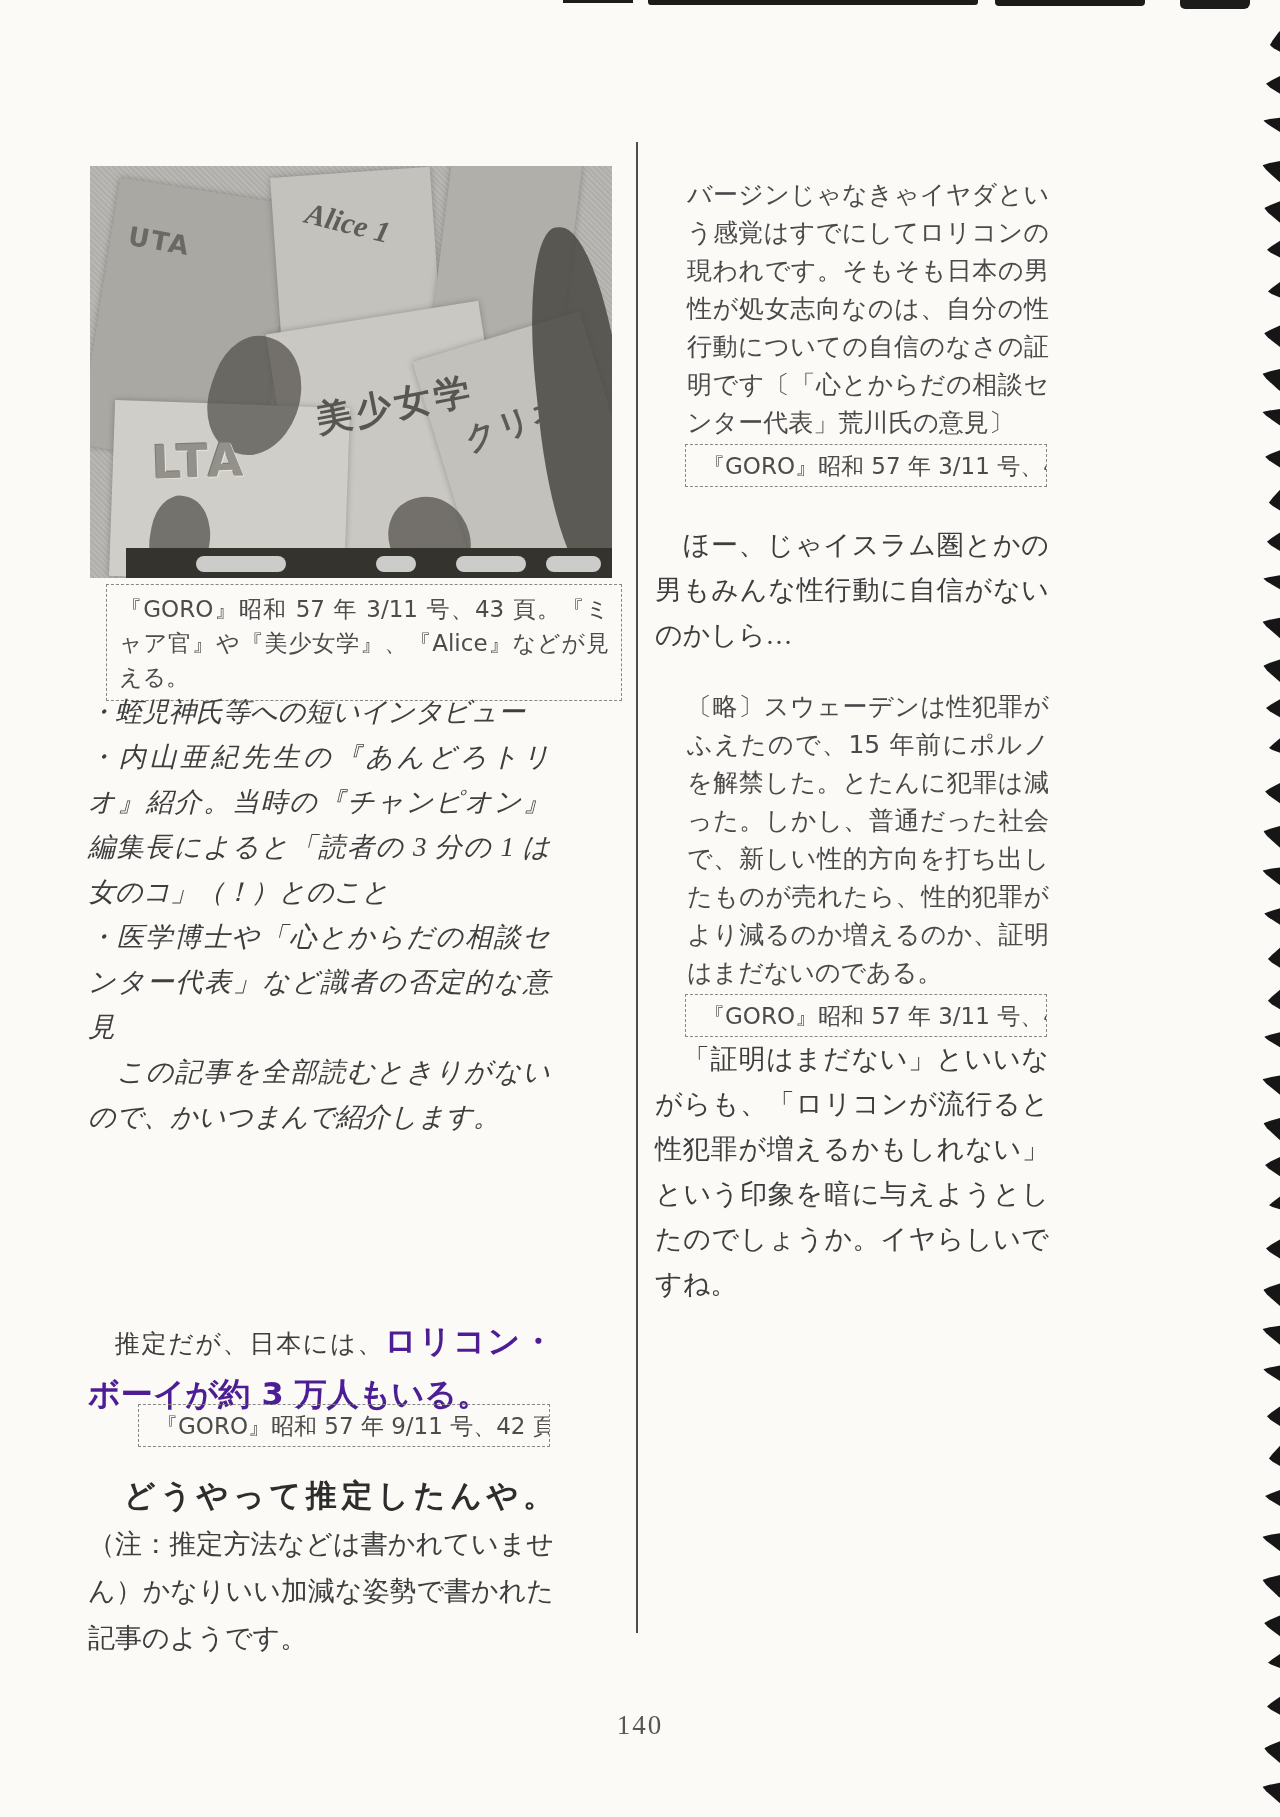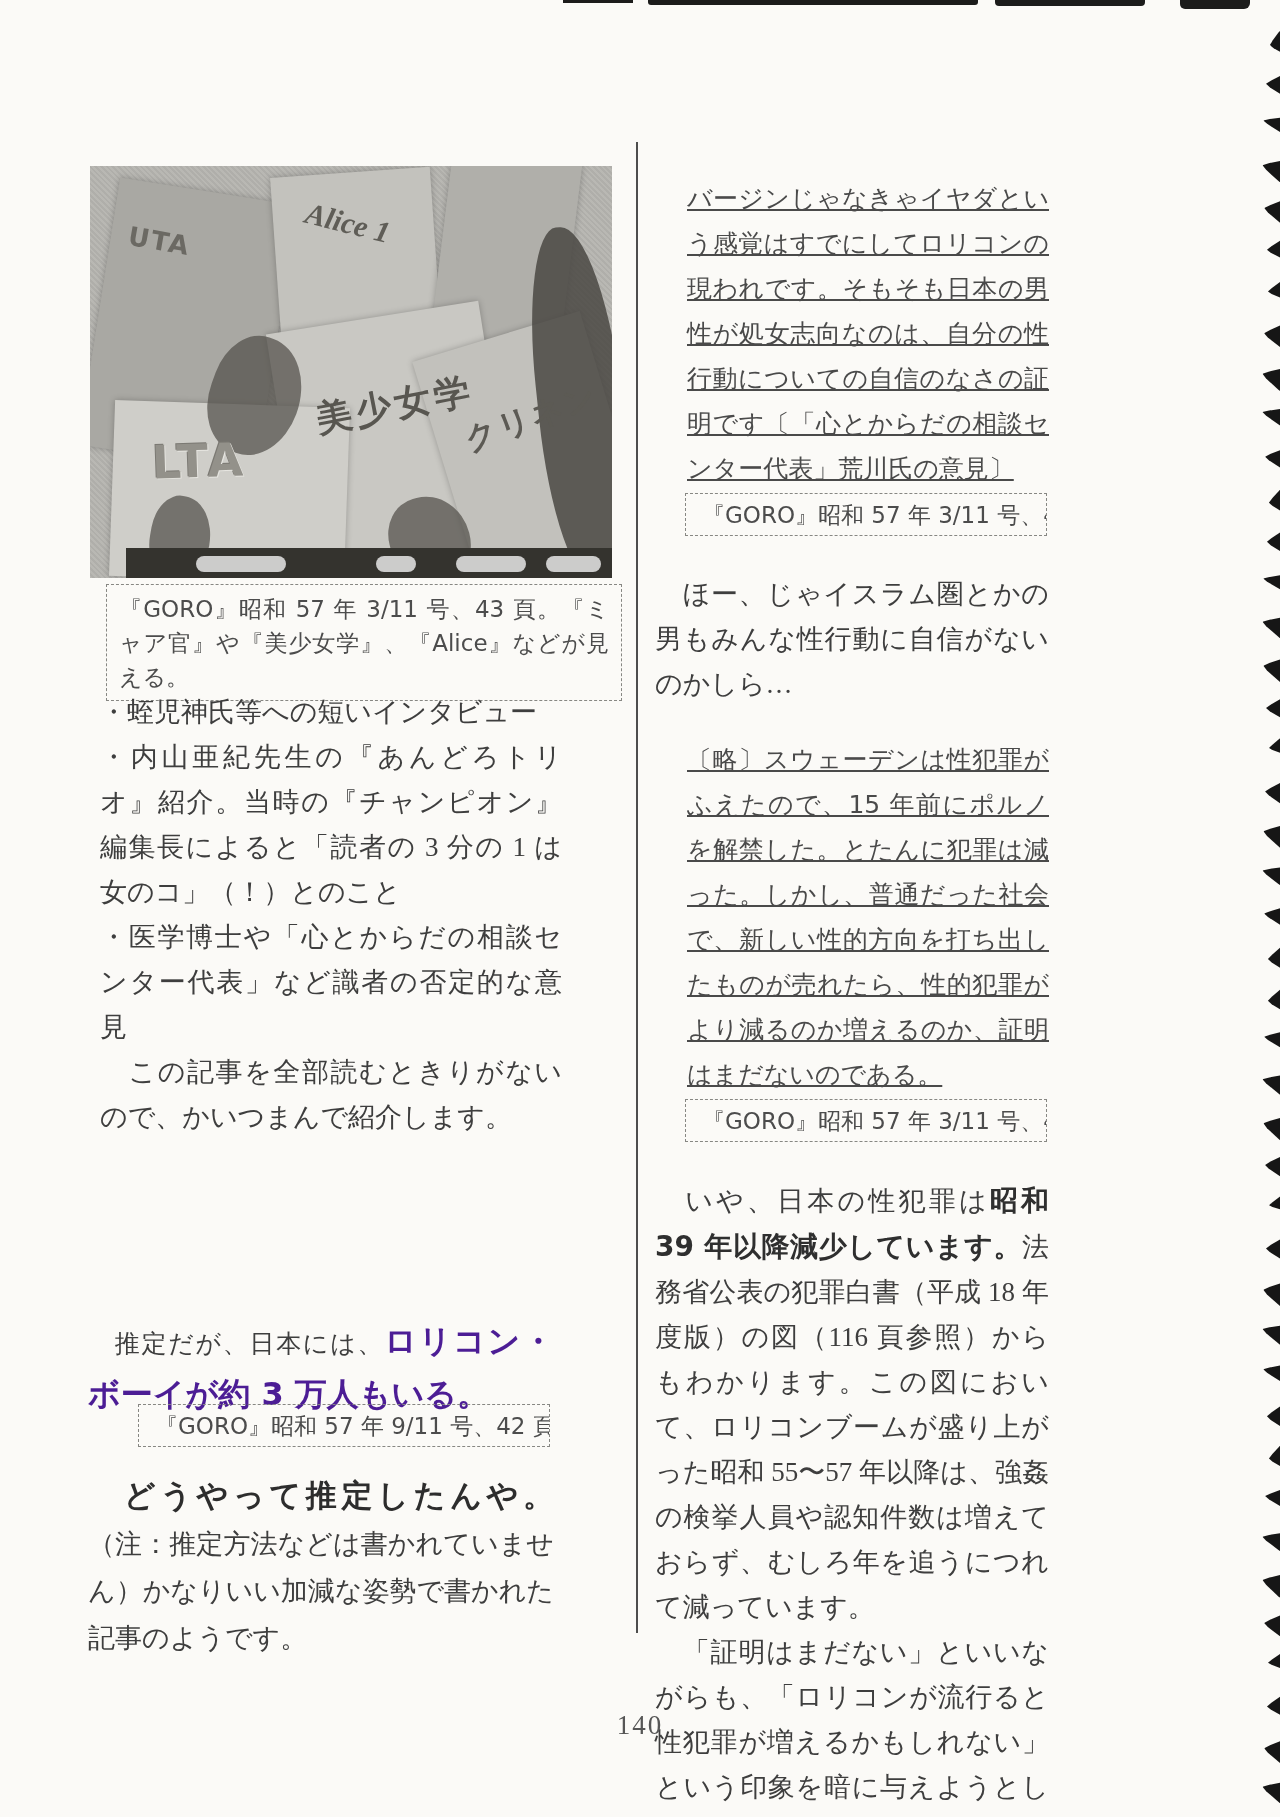--- a/index.html
+++ b/index.html
@@ -41,36 +41,35 @@
   .photo-caption{
     position:absolute;left:106px;top:584px;width:490px;padding:7px 12px 6px 12px;
     font-family:"DejaVu Sans",sans-serif;font-size:23px;line-height:34px;color:#4c4c4c;
     text-align:justify;
   }
   .cite{
     font-family:"DejaVu Sans",sans-serif;font-size:23px;line-height:30px;color:#4c4c4c;
     padding:6px 12px 5px 16px;white-space:nowrap;overflow:hidden;
   }
   
-  .left-text{position:absolute;left:100px;top:690px;width:462px;}
+  .left-text{position:absolute;left:88px;top:690px;width:462px;font-style:italic;}
   .left-text p{margin:0;font-size:27px;line-height:45px;text-align:justify;}
   .g-bold{font-family:"DejaVu Sans",sans-serif;font-weight:700;color:#2f2f2f;}
   .stmt{position:absolute;left:88px;top:1316px;width:466px;font-size:25px;line-height:50px;text-align:justify;margin:0;}
   .stmt .big{font-family:"DejaVu Sans",sans-serif;font-weight:700;font-size:32px;color:#4c1d95;}
   .cite-left{position:absolute;left:138px;top:1404px;width:382px;}
   .comment-left{position:absolute;left:88px;top:1472px;width:466px;font-size:27px;line-height:47px;text-align:justify;margin:0;}
   .comment-left .big{font-family:"DejaVu Sans",sans-serif;font-weight:700;font-size:31px;color:#2d2d2d;}
   
   .divider{position:absolute;left:636px;top:142px;width:2px;height:1491px;background:#4d4d4d;}
   .right-col{position:absolute;left:655px;top:176px;width:394px;}
   .quote{
     margin:0 0 0 32px;width:362px;
-    font-family:"DejaVu Sans",sans-serif;font-size:25px;line-height:45px;color:#4a4a4a;
+    font-family:"DejaVu Sans",sans-serif;font-size:25px;line-height:38px;color:#4a4a4a;
     text-align:justify;
-    text-decoration:underline;
   }
   .cite-right{margin-left:30px;width:332px;margin-top:2px;}
   .comment{margin:0;font-size:27px;line-height:45px;text-align:justify;color:#3e3e3e;}
   .m-t36{margin-top:36px;}
   .m-t30{margin-top:30px;}
   .comment .g-bold{font-size:28px;}
   
   .page-number{position:absolute;left:0;top:1710px;width:1280px;text-align:center;
     font-size:27px;color:#565656;letter-spacing:2px;}
   
@@ -137,21 +136,20 @@
 <div class="right-col">
   <p class="quote"><span>バージンじゃなきゃイヤダという感覚はすでにしてロリコンの現われです。そもそも日本の男性が処女志向なのは、自分の性行動についての自信のなさの証明です〔「心とからだの相談センター代表」荒川氏の意見〕</span></p>
   <div class="cite cite-right dash-box">
     <span>『GORO』昭和 57 年 3/11 号、44 頁</span>
   </div>
   <p class="comment m-t36"><span>　ほー、じゃイスラム圏とかの男もみんな性行動に自信がないのかしら…</span></p>
   <p class="quote m-t30"><span>〔略〕スウェーデンは性犯罪がふえたので、15 年前にポルノを解禁した。とたんに犯罪は減った。しかし、普通だった社会で、新しい性的方向を打ち出したものが売れたら、性的犯罪がより減るのか増えるのか、証明はまだないのである。</span></p>
   <div class="cite cite-right dash-box">
     <span>『GORO』昭和 57 年 3/11 号、44 頁</span>
   </div>
-  <p class="comment m-t36"><span>　いや、日本の性犯罪は</span><span class="g-bold">昭和 39 年以降減少しています。</span><span>法務省公表の犯罪白書（平成 18 年度版）の図（116 頁参照）からもわかります。この図において、ロリコンブームが盛り上がった昭和 55〜57 年以降は、強姦の検挙人員や認知件数は増えておらず、むしろ年を追うにつれて減っています。</span></p>
   <p class="comment"><span>　「証明はまだない」といいながらも、「ロリコンが流行ると性犯罪が増えるかもしれない」という印象を暗に与えようとしたのでしょうか。イヤらしいですね。</span></p>
 
 </div>
 
 <div class="page-number">140</div>
 
 <div>
   <div class="top-band tb1"></div>
   <div class="top-band tb2"></div>
   <div class="top-band tb3"></div>

